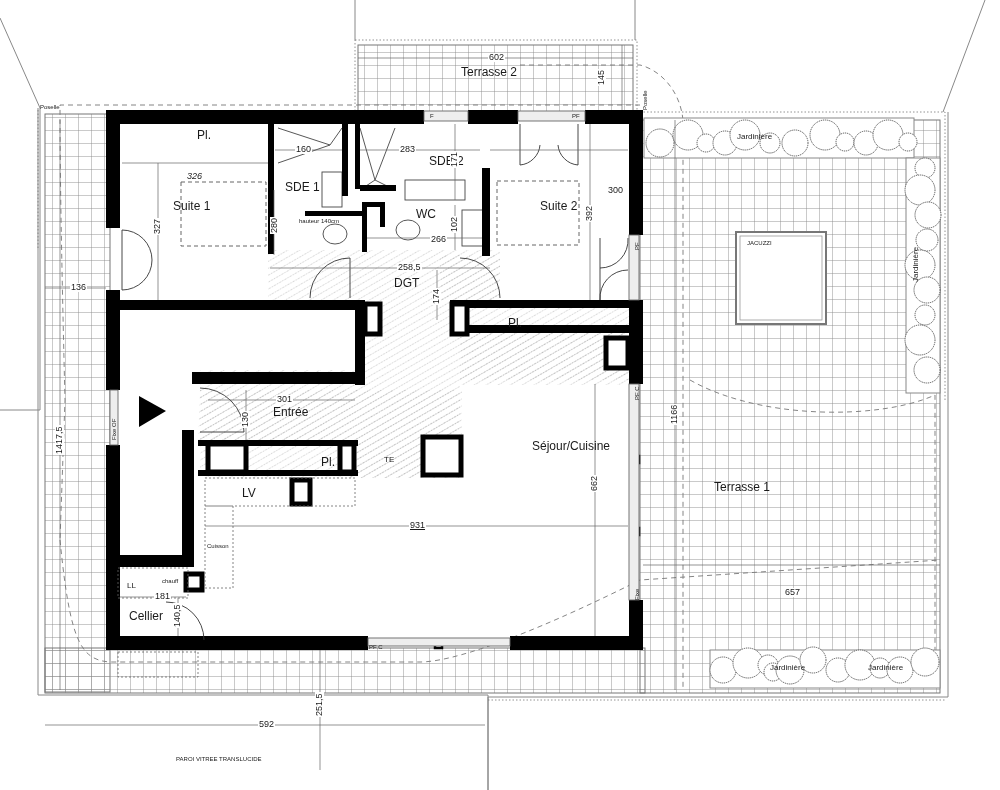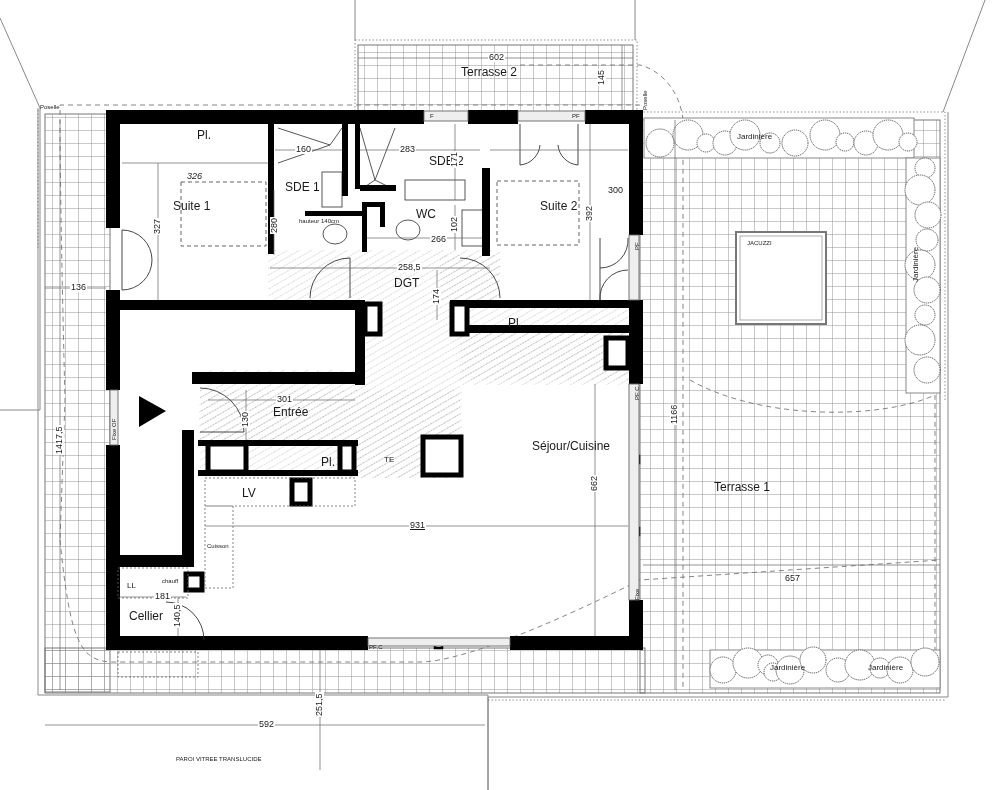--- a/index.html
+++ b/index.html
@@ -281,15 +281,15 @@
 <span class="lbl dim rot" style="left:241px;top:428px;">130</span>
 <span class="lbl dim" style="left:488px;top:53px;">602</span>
 <span class="lbl dim rot" style="left:597px;top:86px;">145</span>
 <span class="lbl dim" style="left:70px;top:283px;">136</span>
 <span class="lbl dim rot" style="left:55px;top:455px;">1417,5</span>
 <span class="lbl dim" style="left:409px;top:521px;text-decoration:underline;">931</span>
 <span class="lbl dim rot" style="left:590px;top:492px;">662</span>
 <span class="lbl dim" style="left:154px;top:592px;">181</span>
 <span class="lbl dim rot" style="left:173px;top:628px;">140,5</span>
 <span class="lbl dim rot" style="left:670px;top:425px;">1166</span>
-<span class="lbl dim" style="left:784px;top:574px;">657</span>
+<span class="lbl dim" style="left:784px;top:588px;">657</span>
 <span class="lbl dim" style="left:258px;top:720px;">592</span>
 <span class="lbl dim rot" style="left:315px;top:717px;">251,5</span>
 
 </body></html>

